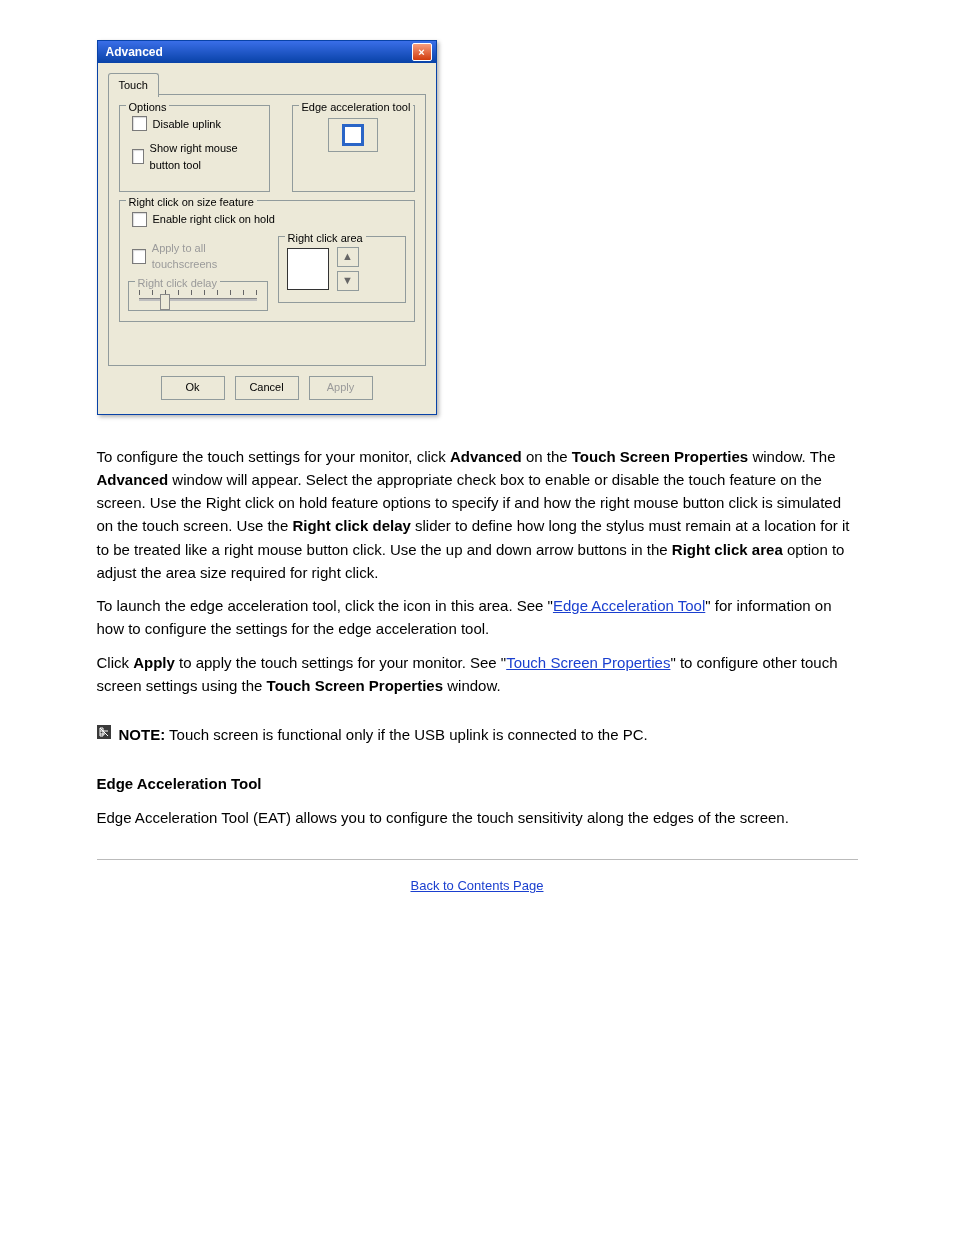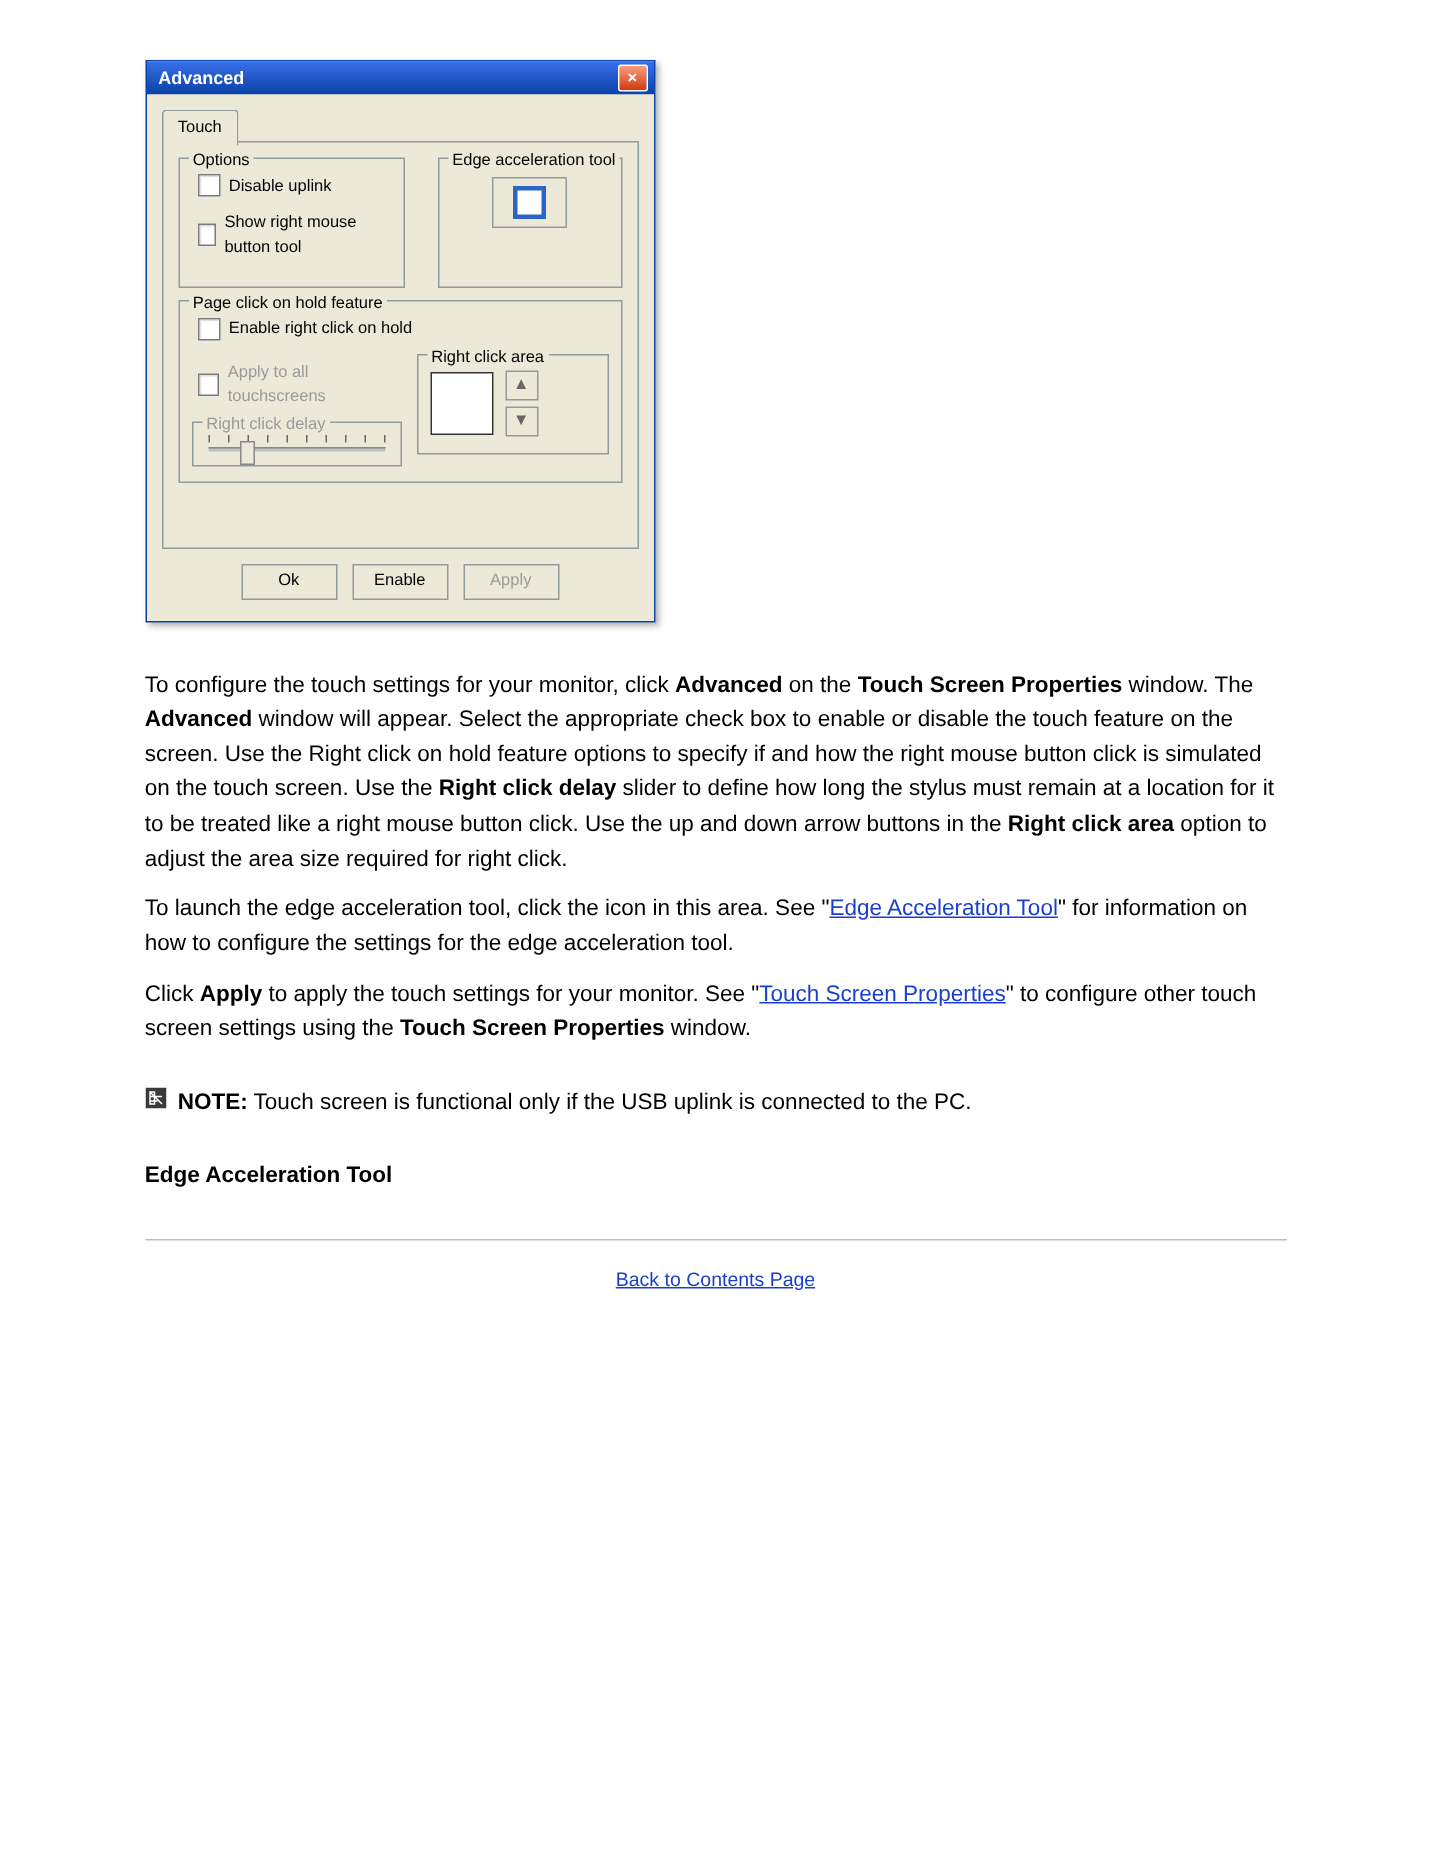--- a/index.html
+++ b/index.html
@@ -78,21 +78,21 @@
           </div>
           <div class="fieldset">
             <div class="fieldset-label">Edge acceleration tool</div>
             <div class="edge-icon">
               <div class="edge-icon-inner"></div>
             </div>
           </div>
         </div>
 
         <div class="fieldset">
-          <div class="fieldset-label">Page click on hold feature</div>
+          <div class="fieldset-label">Right click on size feature</div>
           <div class="checkbox-row">
             <div class="cb"></div>
             <span>Enable right click on hold</span>
           </div>
           <div class="rc-row">
             <div class="rc-left">
               <div class="checkbox-row disabled">
                 <div class="cb"></div>
                 <span>Apply to all touchscreens</span>
               </div>
@@ -125,21 +125,21 @@
                   <div class="arrow-btn">▼</div>
                 </div>
               </div>
             </div>
           </div>
         </div>
 
       </div>
       <div class="btn-row">
         <div class="btn">Ok</div>
-        <div class="btn">Enable</div>
+        <div class="btn">Cancel</div>
         <div class="btn disabled">Apply</div>
       </div>
     </div>
   </div>
 
   <p class="body-text">
     <span>To configure the touch settings for your monitor, click </span><strong>Advanced</strong><span> on the </span><strong>Touch Screen Properties</strong><span> window. The </span><strong>Advanced</strong><span> window will appear. Select the appropriate check box to enable or disable the touch feature on the screen. Use the Right click on hold feature options to specify if and how the right mouse button click is simulated on the touch screen. Use the </span><strong>Right click delay</strong><span> slider to define how long the stylus must remain at a location for it to be treated like a right mouse button click. Use the up and down arrow buttons in the </span><strong>Right click area</strong><span> option to adjust the area size required for right click.</span>
   </p>
 
   <p class="body-text">
@@ -158,18 +158,19 @@
           <path d="M2 12 L12 2" stroke="#fff" stroke-width="0"></path>
           <path d="M3 3 L6 3 L6 11 L3 11 Z" fill="none" stroke="#fff" stroke-width="1"></path>
         </svg>
     </div>
     <div class="body-text" style="margin:0">
       <strong>NOTE:</strong><span> Touch screen is functional only if the USB uplink is connected to the PC.</span>
     </div>
   </div>
 
   <p class="body-text"><strong>Edge Acceleration Tool</strong></p>
+  <p class="body-text">Edge Acceleration Tool (EAT) allows you to configure the touch sensitivity along the edges of the screen.</p>
 
   <hr class="hr">
 
   <p class="back-top"><a class="link">Back to Contents Page</a></p>
 
 </div>
 
 </body></html>

